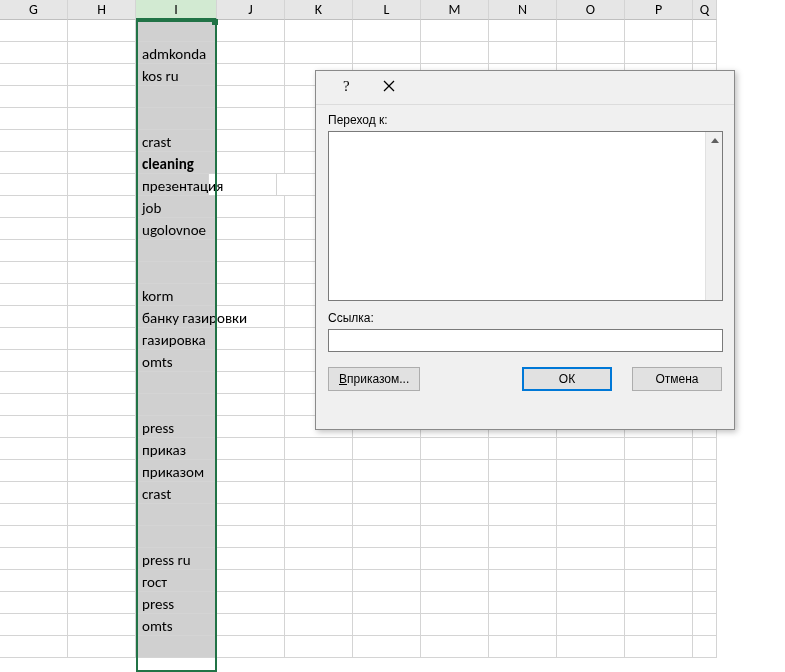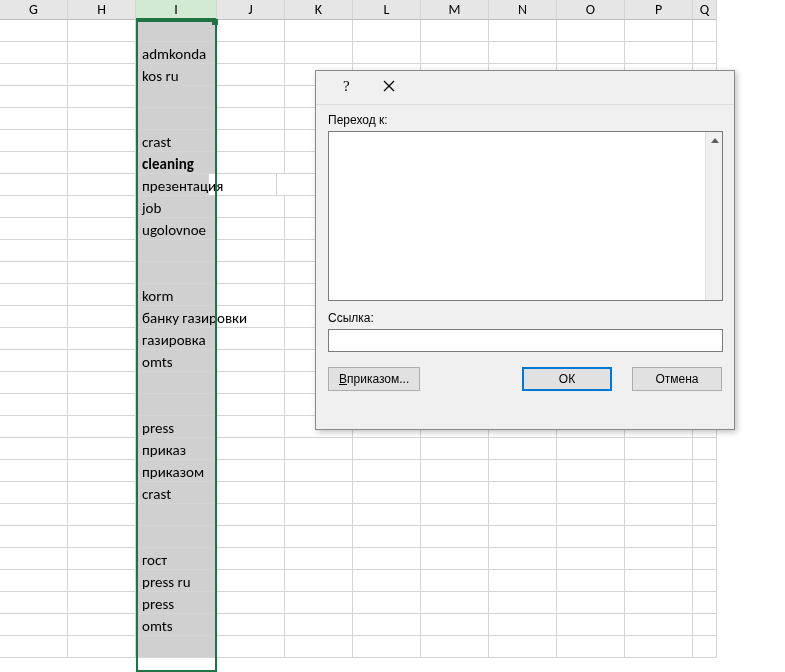--- a/index.html
+++ b/index.html
@@ -522,34 +522,34 @@
         <div class="cell" style="width: 68px;"></div>
         <div class="cell" style="width: 68px;"></div>
         <div class="cell" style="width: 68px;"></div>
         <div class="cell" style="width: 68px;"></div>
         <div class="cell" style="width: 68px;"></div>
         <div class="cell" style="width: 24px;"></div>
       </div>
       <div class="row">
         <div class="cell" style="width: 68px;"></div>
         <div class="cell" style="width: 68px;"></div>
+        <div class="cell sel" style="width: 81px;"><span class="overflow-text" style="z-index: 4;">press ru</span></div>
+        <div class="cell" style="width: 68px;"></div>
+        <div class="cell" style="width: 68px;"></div>
+        <div class="cell" style="width: 68px;"></div>
+        <div class="cell" style="width: 68px;"></div>
+        <div class="cell" style="width: 68px;"></div>
+        <div class="cell" style="width: 68px;"></div>
+        <div class="cell" style="width: 68px;"></div>
+        <div class="cell" style="width: 24px;"></div>
+      </div>
+      <div class="row">
+        <div class="cell" style="width: 68px;"></div>
+        <div class="cell" style="width: 68px;"></div>
         <div class="cell sel" style="width: 81px;"><span class="overflow-text" style="z-index: 4;">гост</span></div>
-        <div class="cell" style="width: 68px;"></div>
-        <div class="cell" style="width: 68px;"></div>
-        <div class="cell" style="width: 68px;"></div>
-        <div class="cell" style="width: 68px;"></div>
-        <div class="cell" style="width: 68px;"></div>
-        <div class="cell" style="width: 68px;"></div>
-        <div class="cell" style="width: 68px;"></div>
-        <div class="cell" style="width: 24px;"></div>
-      </div>
-      <div class="row">
-        <div class="cell" style="width: 68px;"></div>
-        <div class="cell" style="width: 68px;"></div>
-        <div class="cell sel" style="width: 81px;"><span class="overflow-text" style="z-index: 4;">press ru</span></div>
         <div class="cell" style="width: 68px;"></div>
         <div class="cell" style="width: 68px;"></div>
         <div class="cell" style="width: 68px;"></div>
         <div class="cell" style="width: 68px;"></div>
         <div class="cell" style="width: 68px;"></div>
         <div class="cell" style="width: 68px;"></div>
         <div class="cell" style="width: 68px;"></div>
         <div class="cell" style="width: 24px;"></div>
       </div>
       <div class="row">

